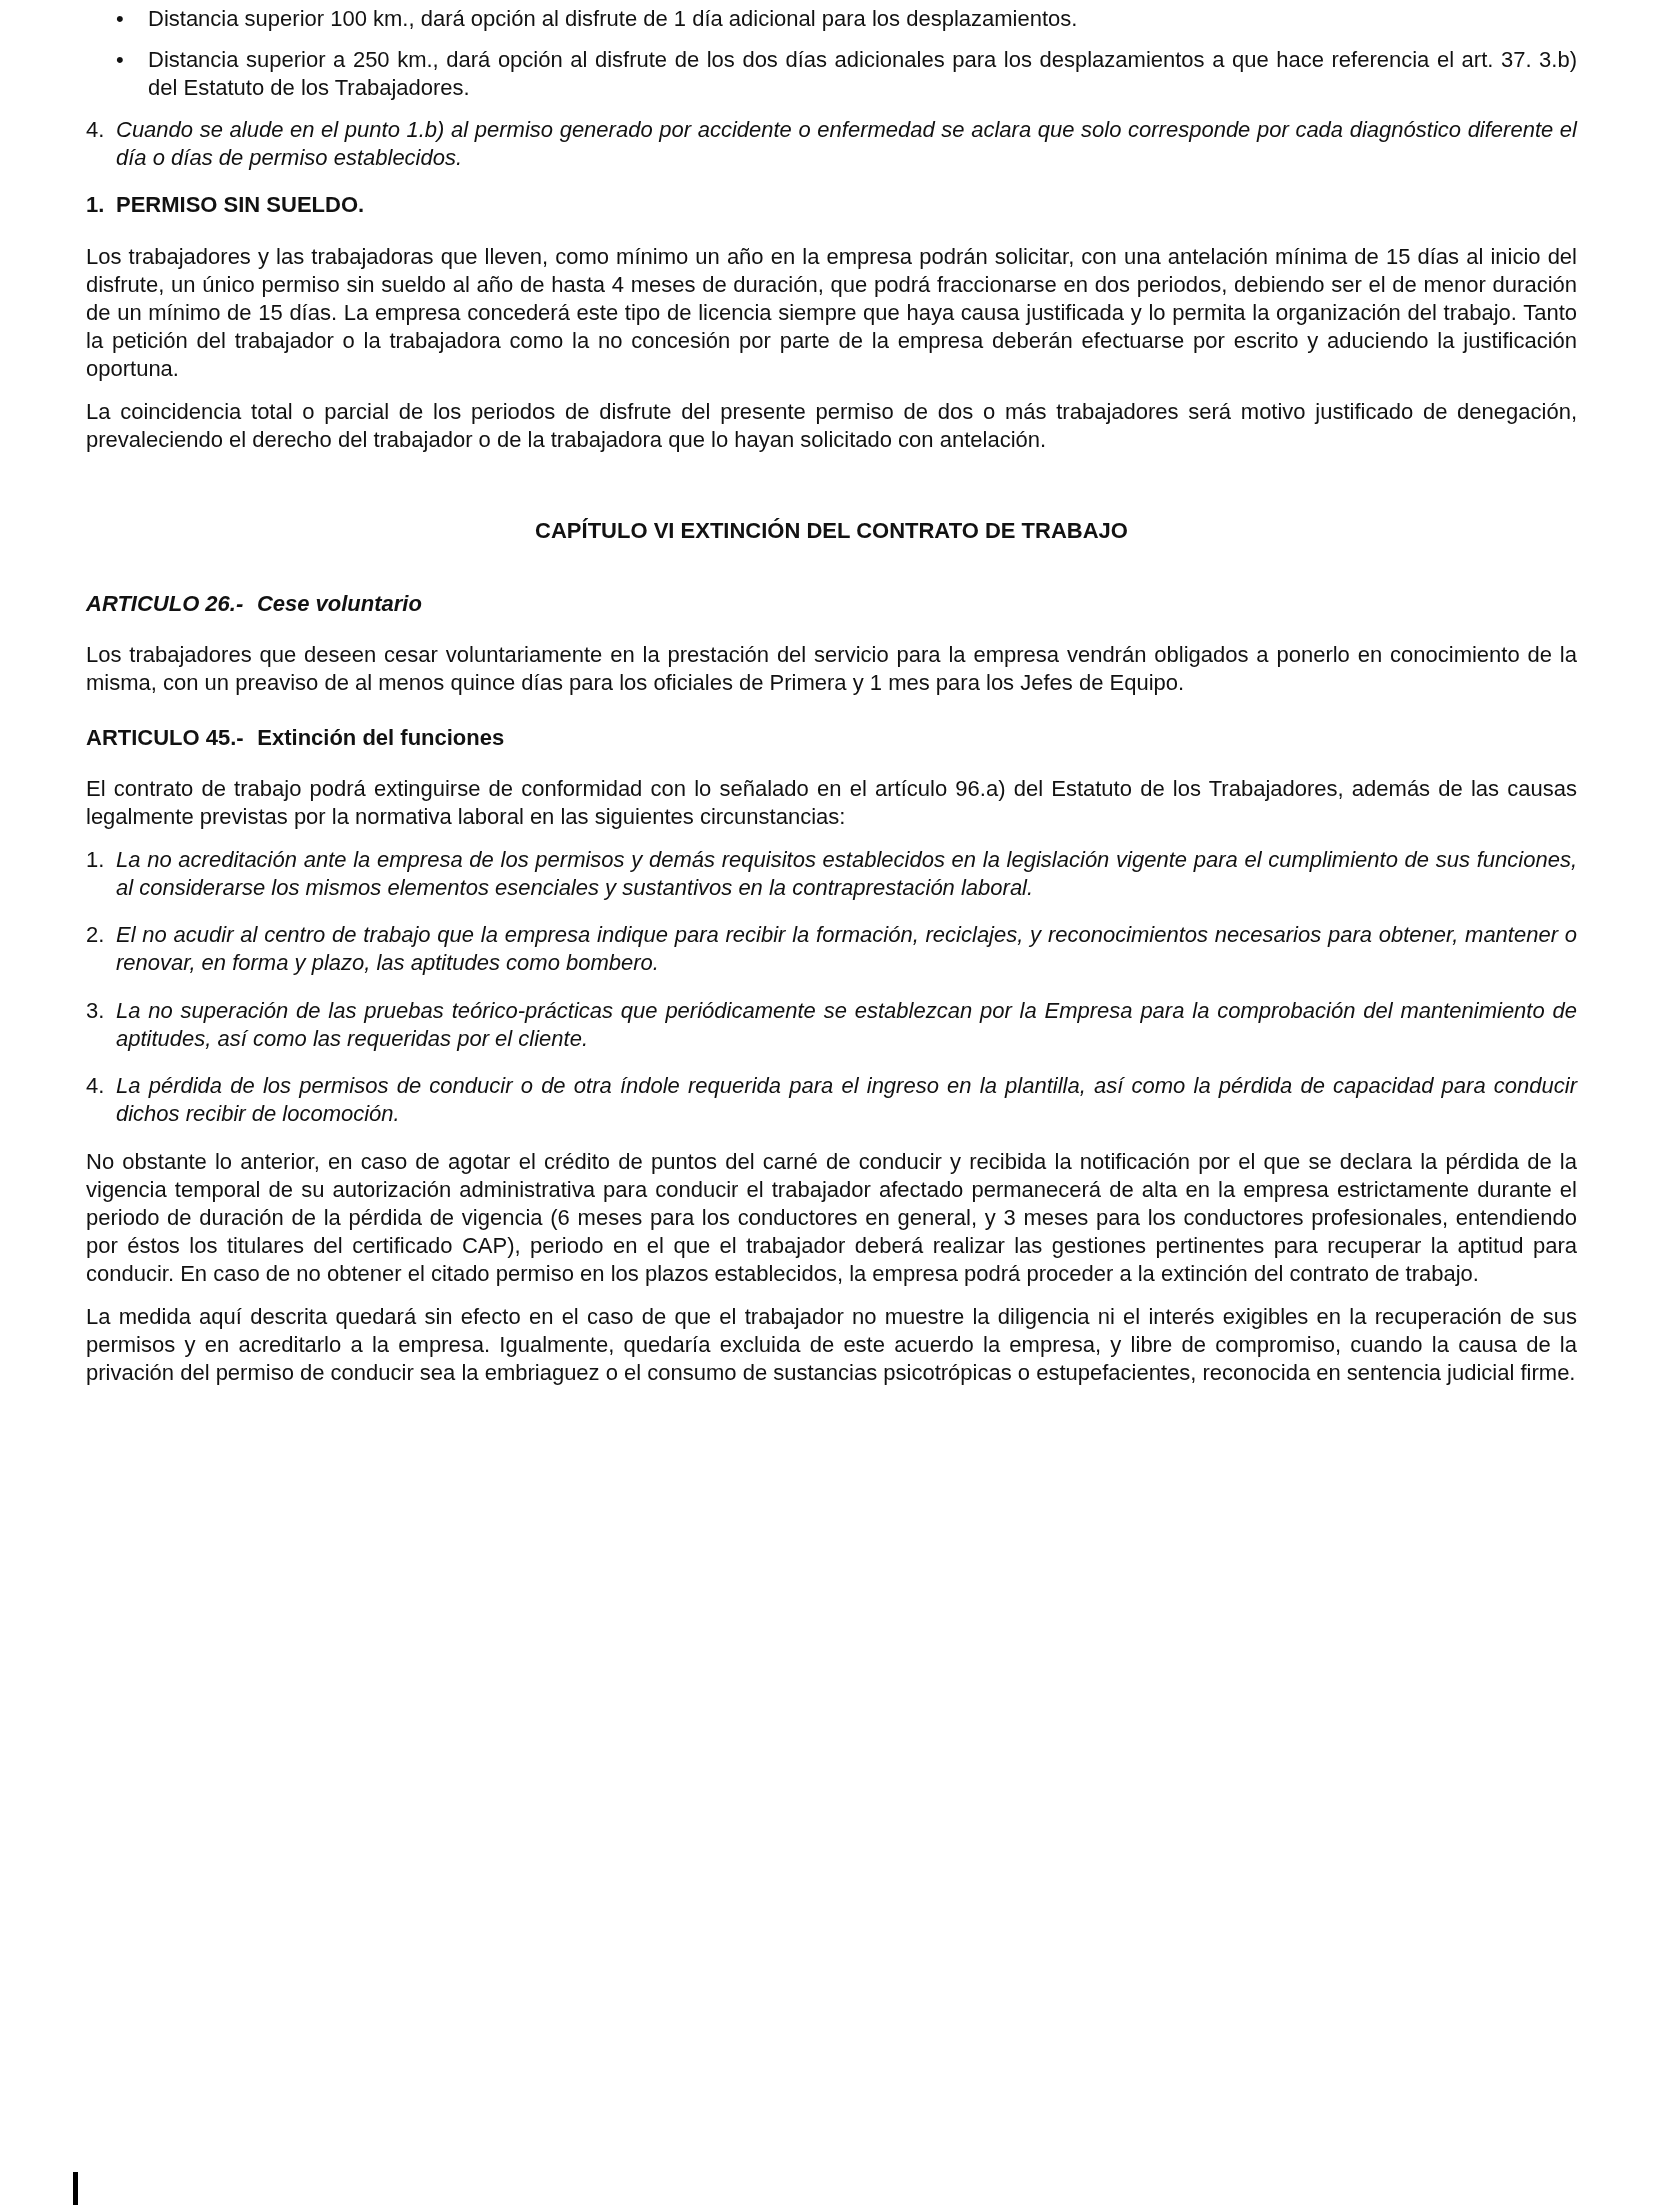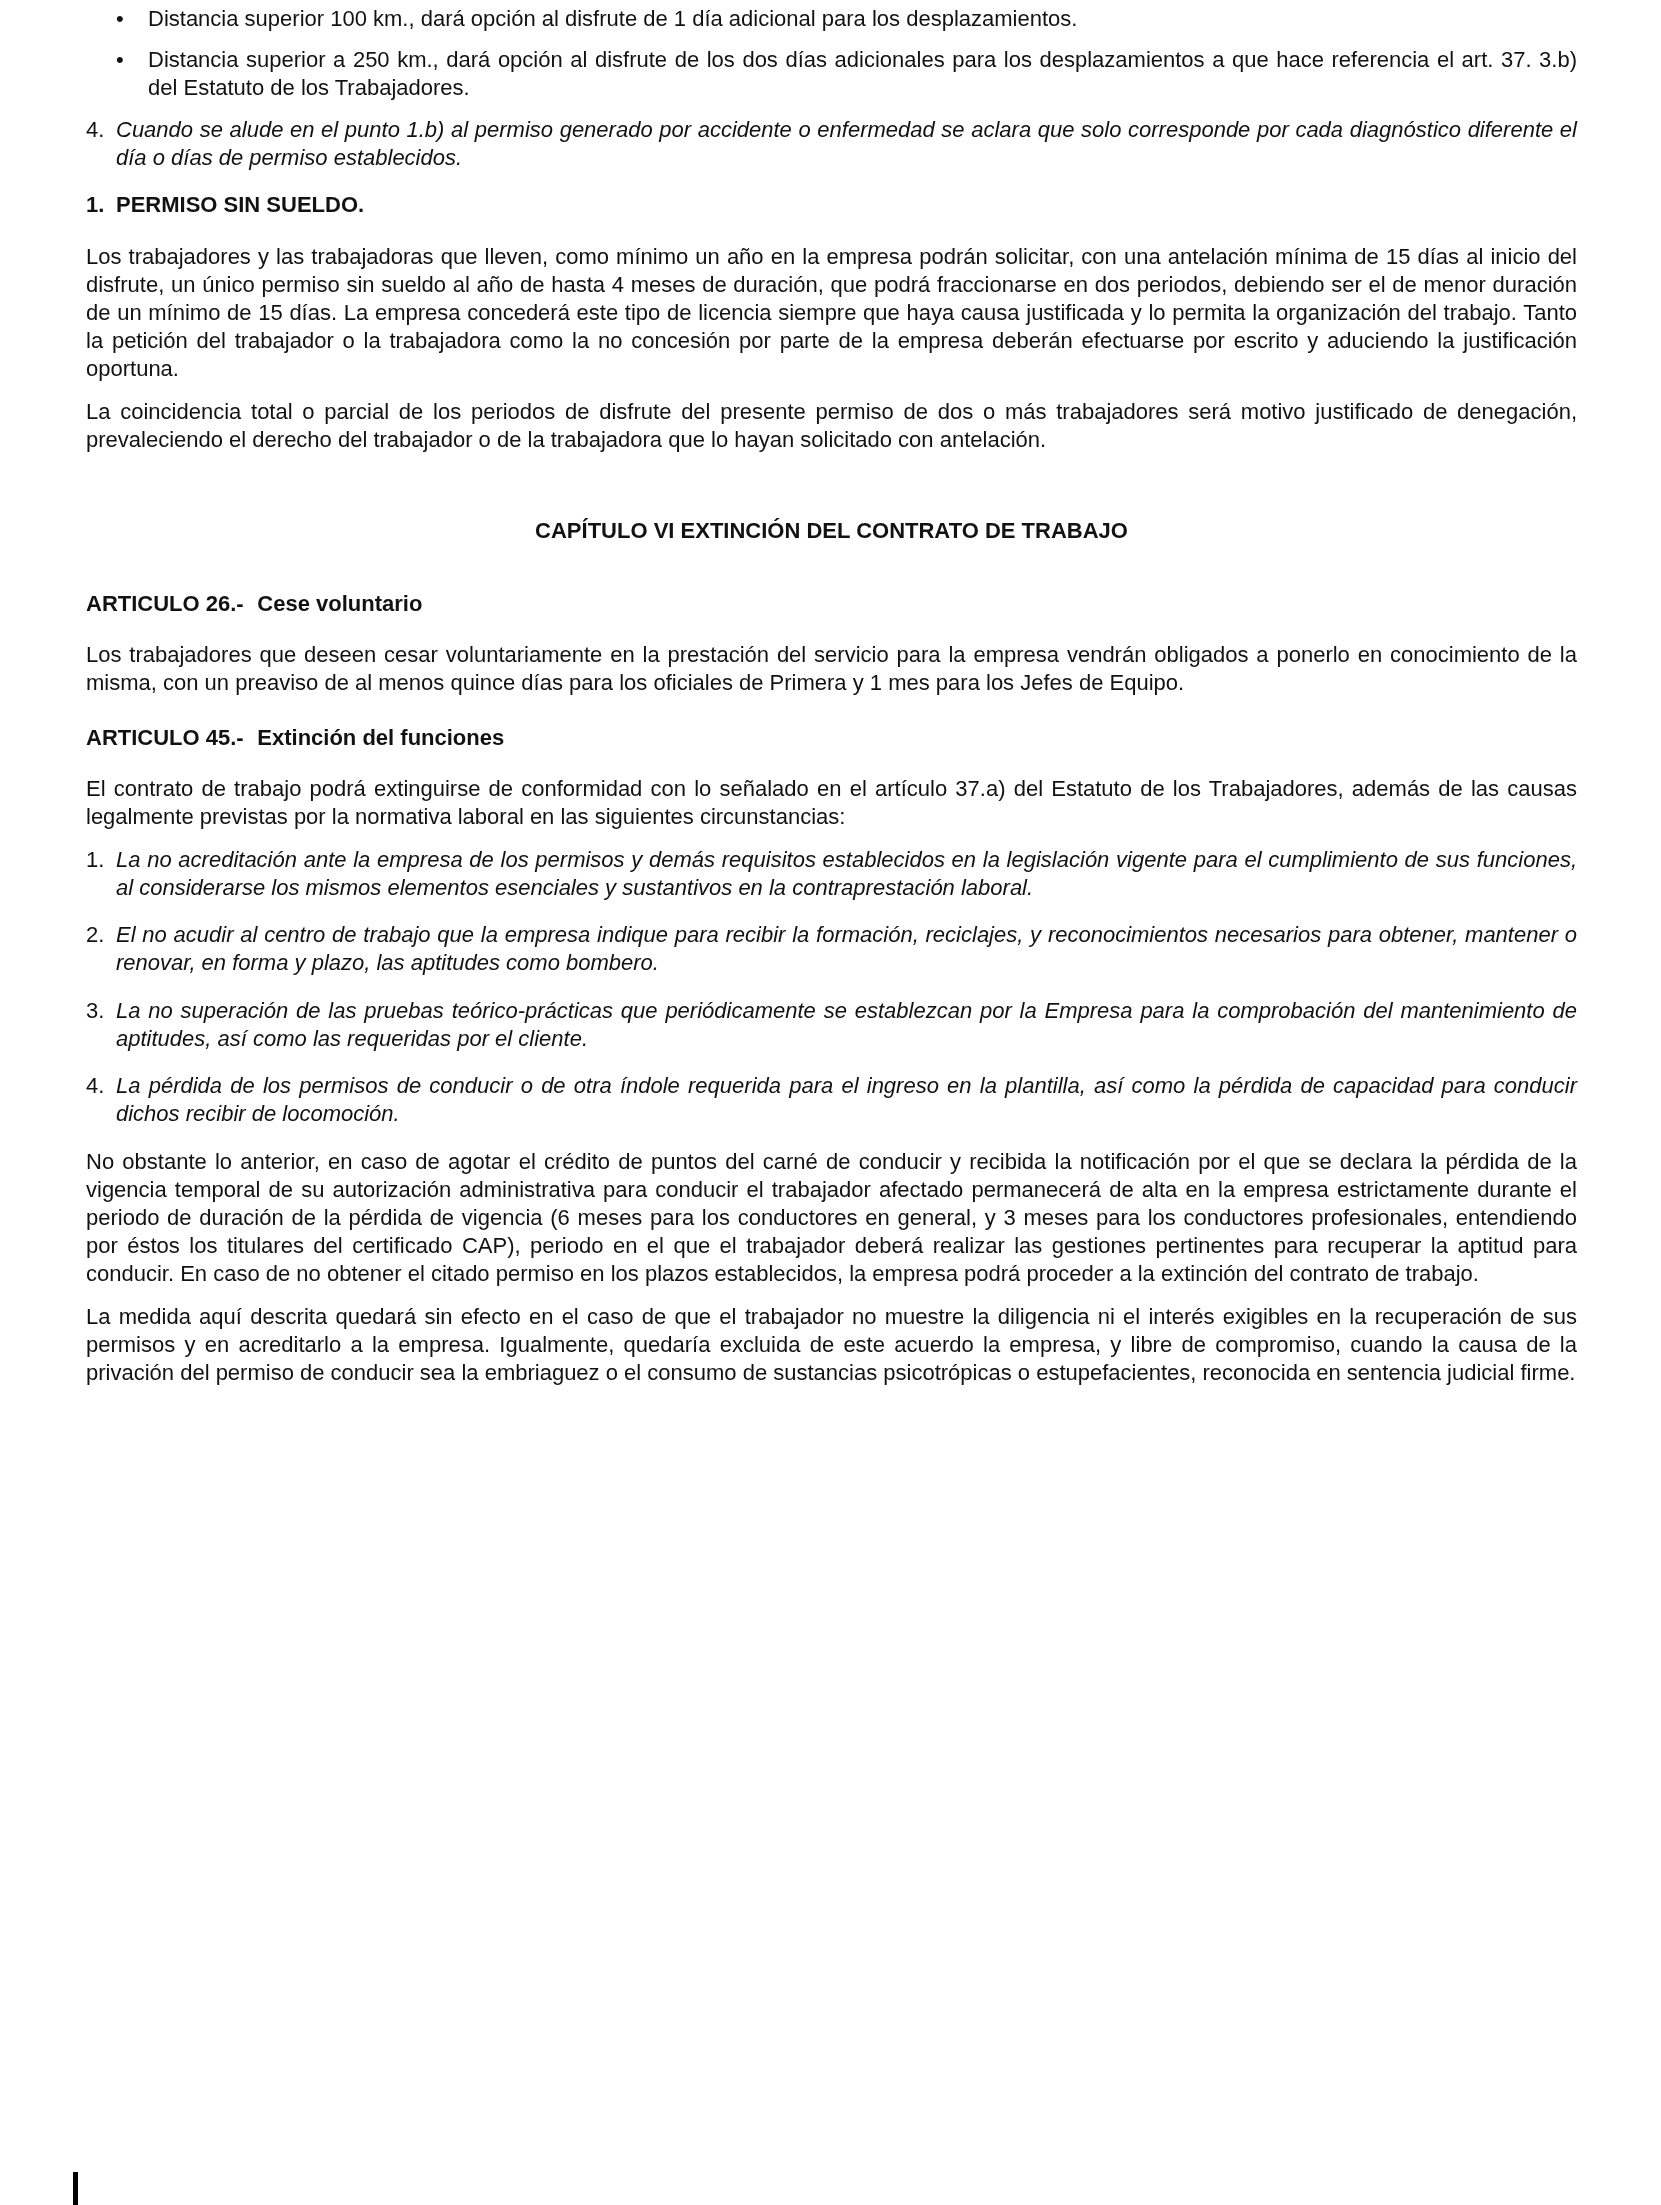--- a/index.html
+++ b/index.html
@@ -108,32 +108,32 @@
     <span class="marker">1.</span>
     <span>PERMISO SIN SUELDO.</span>
   </div>
 
   <p>Los trabajadores y las trabajadoras que lleven, como mínimo un año en la empresa podrán solicitar, con una antelación mínima de 15 días al inicio del disfrute, un único permiso sin sueldo al año de hasta 4 meses de duración, que podrá fraccionarse en dos periodos, debiendo ser el de menor duración de un mínimo de 15 días. La empresa concederá este tipo de licencia siempre que haya causa justificada y lo permita la organización del trabajo. Tanto la petición del trabajador o la trabajadora como la no concesión por parte de la empresa deberán efectuarse por escrito y aduciendo la justificación oportuna.</p>
 
   <p>La coincidencia total o parcial de los periodos de disfrute del presente permiso de dos o más trabajadores será motivo justificado de denegación, prevaleciendo el derecho del trabajador o de la trabajadora que lo hayan solicitado con antelación.</p>
 
   <div class="chapter-heading">CAPÍTULO VI EXTINCIÓN DEL CONTRATO DE TRABAJO</div>
 
-  <div class="article-heading" style="margin-top:0;">
+  <div class="article-heading" style="margin-top:0;font-style:italic;">
     <span class="label">ARTICULO 26.-</span><span>Cese voluntario</span>
   </div>
 
   <p>Los trabajadores que deseen cesar voluntariamente en la prestación del servicio para la empresa vendrán obligados a ponerlo en conocimiento de la misma, con un preaviso de al menos quince días para los oficiales de Primera y 1 mes para los Jefes de Equipo.</p>
 
 
   <div class="article-heading">
     <span class="label">ARTICULO 45.-</span><span>Extinción del funciones</span>
   </div>
 
-  <p>El contrato de trabajo podrá extinguirse de conformidad con lo señalado en el artículo 37.a) del Estatuto de los Trabajadores, además de las causas legalmente previstas por la normativa laboral en las siguientes circunstancias:</p>
+  <p>El contrato de trabajo podrá extinguirse de conformidad con lo señalado en el artículo 96.a) del Estatuto de los Trabajadores, además de las causas legalmente previstas por la normativa laboral en las siguientes circunstancias:</p>
 
   <div class="num-item">
     <span class="marker">1.</span>
     <span class="ntext">La no acreditación ante la empresa de los permisos y demás requisitos establecidos en la legislación vigente para el cumplimiento de sus funciones, al considerarse los mismos elementos esenciales y sustantivos en la contraprestación laboral.</span>
   </div>
 
   <div class="num-item">
     <span class="marker">2.</span>
     <span class="ntext">El no acudir al centro de trabajo que la empresa indique para recibir la formación, reciclajes, y reconocimientos necesarios para obtener, mantener o renovar, en forma y plazo, las aptitudes como bombero.</span>
   </div>

